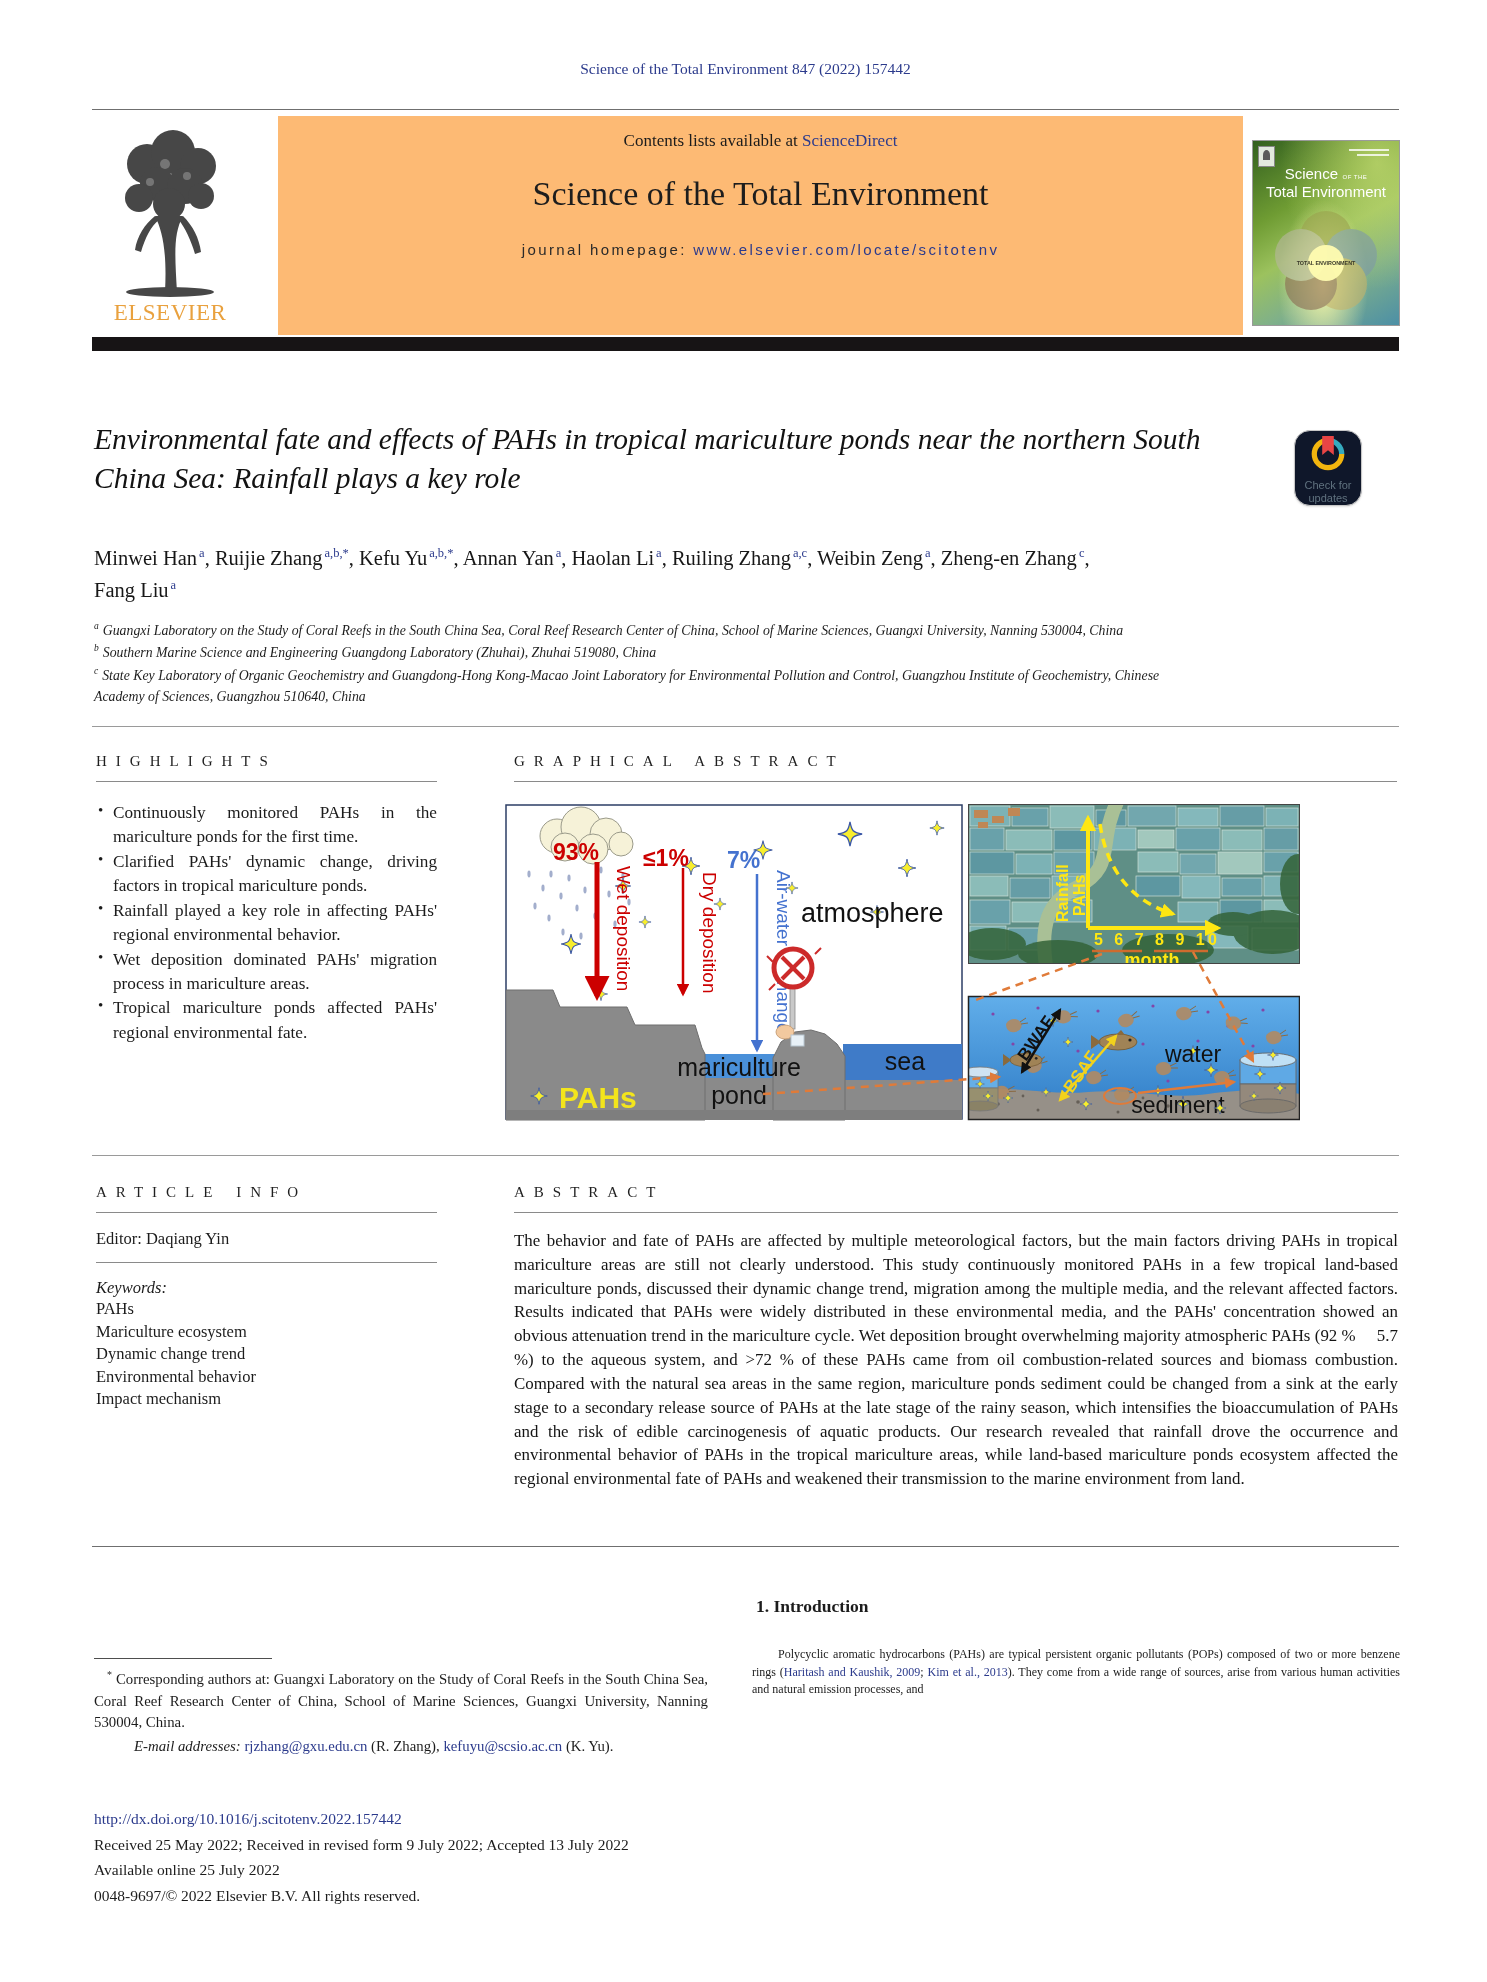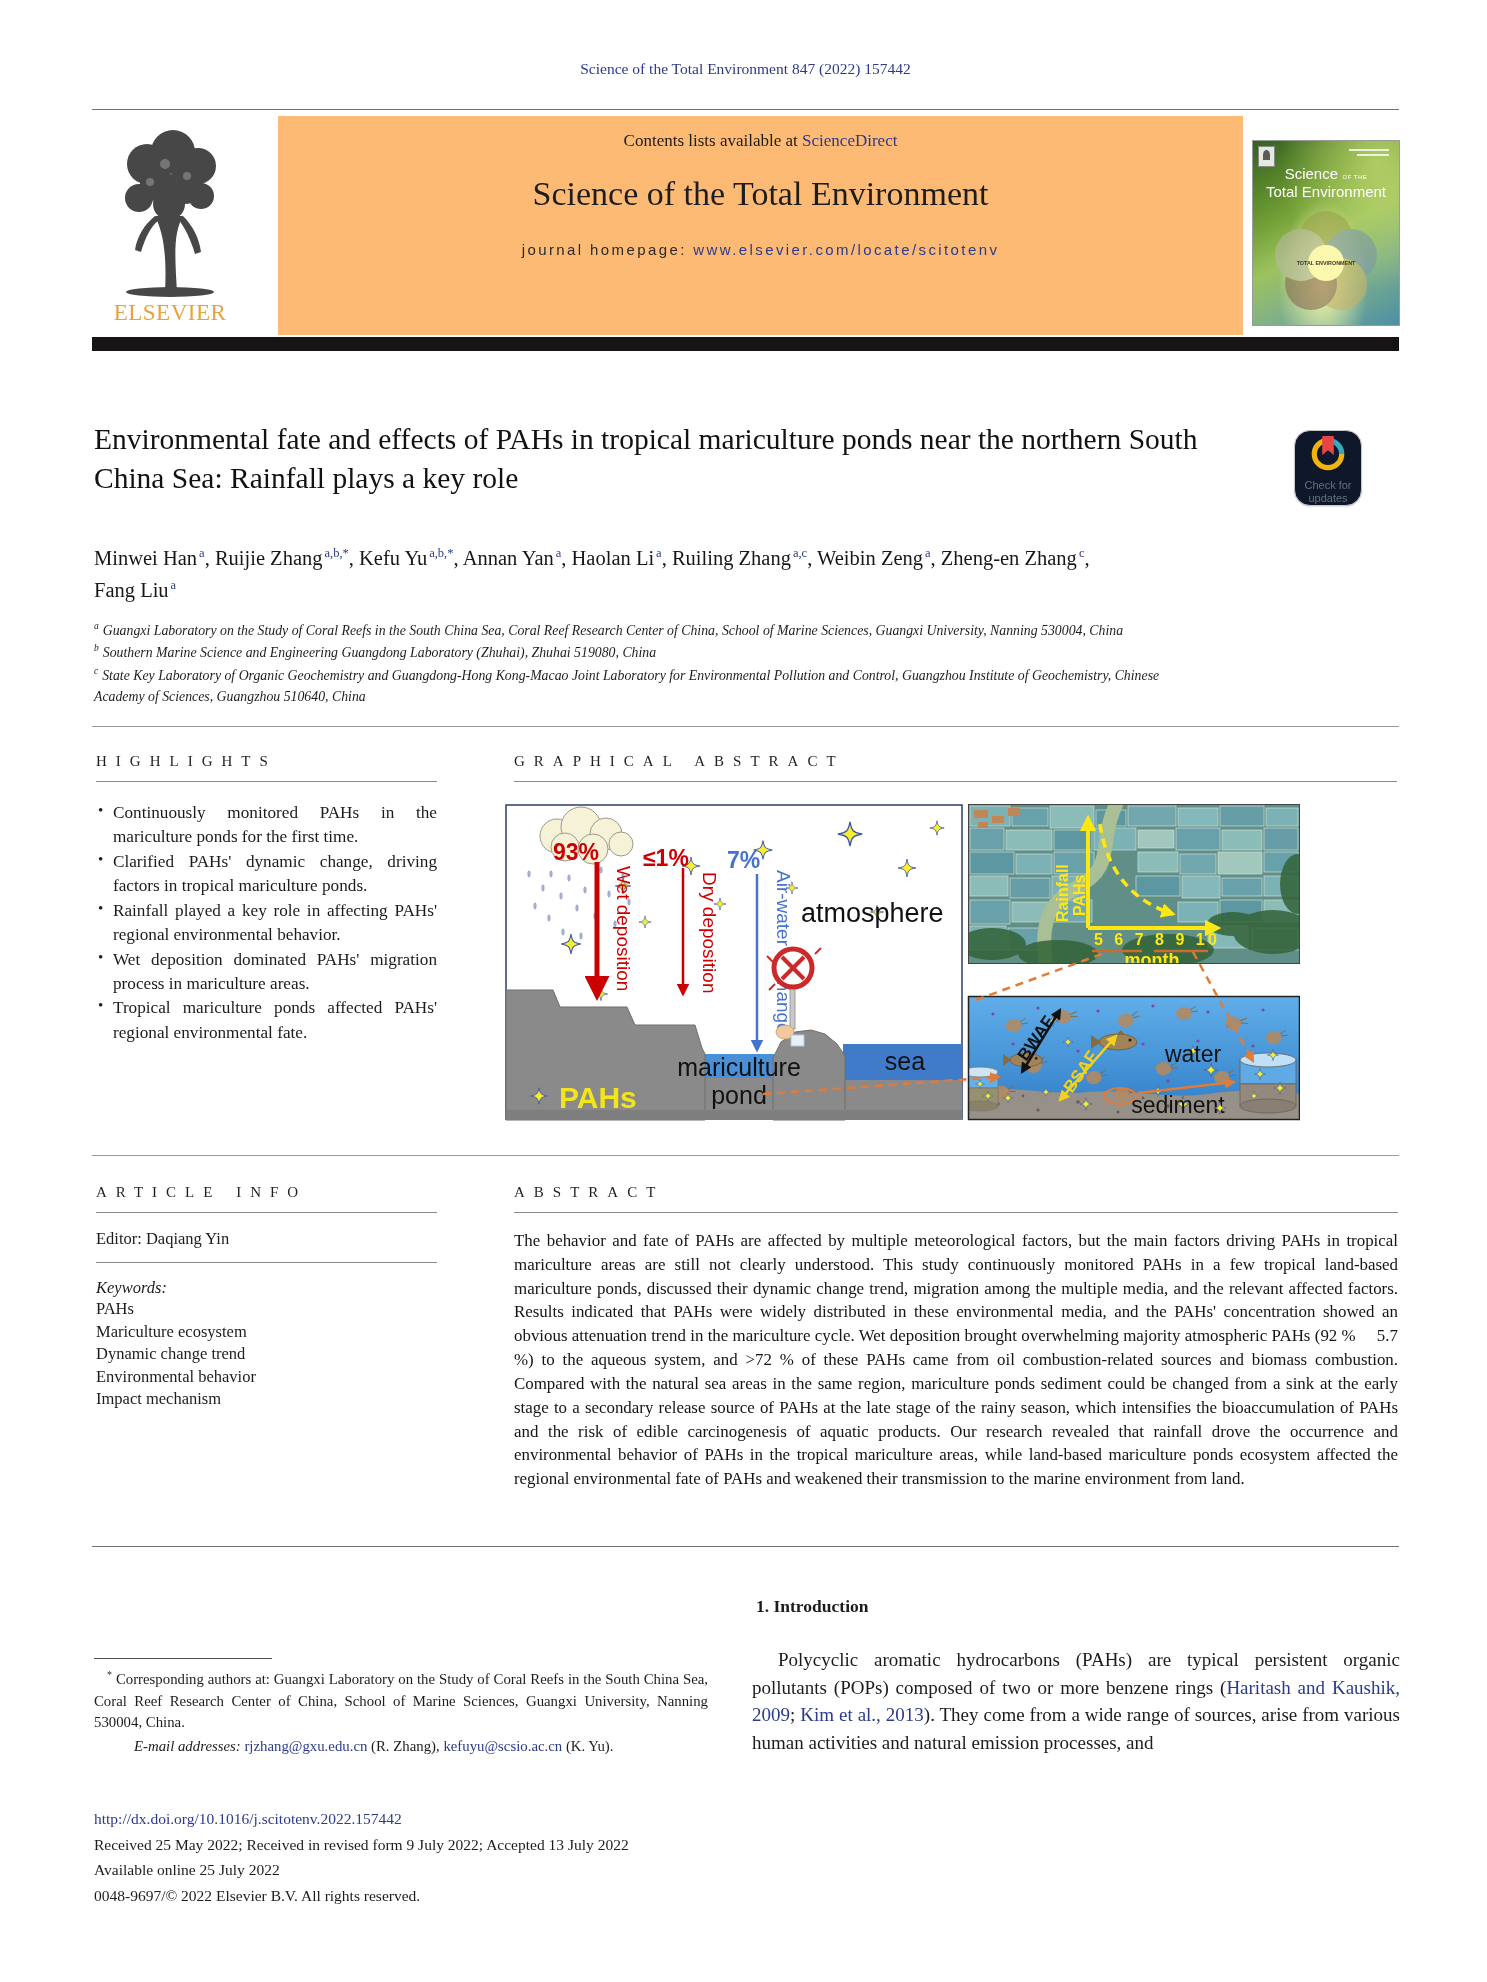--- a/index.html
+++ b/index.html
@@ -26,21 +26,21 @@
   .cover-title{position:absolute;left:0;top:24px;width:100%;text-align:center;color:#fff;
      font-family:"Liberation Sans",sans-serif;line-height:1.12;}
   .cover-title .l1{font-size:15px;} .cover-title .ofthe{font-size:6px;letter-spacing:.5px;}
   .cover-title .l2{font-size:15px;}
   .cover-elslogo{position:absolute;left:5px;top:5px;width:15px;height:19px;background:rgba(255,255,255,.85);
      border:.5px solid #888;}
   .cover-elslogo:after{content:"";position:absolute;left:4px;top:3px;width:7px;height:10px;border-radius:50% 50% 0 0;background:#5a5a5a;}
   .cover-lines b{position:absolute;height:2px;background:rgba(255,255,255,.8);}
   .black-bar{left:92px;top:337px;width:1307px;height:14px;background:#171415;}
   
-  .title{left:94px;top:420px;width:1165px;margin:0;font-size:29.5px;font-weight:normal;color:#121212;line-height:1.33;}
+  .title{left:94px;top:420px;width:1165px;margin:0;font-size:29.5px;font-weight:normal;color:#121212;line-height:1.33;font-style:italic;}
   .badge{left:1294px;top:430px;width:66px;height:74px;border:1px solid #c7c7c7;border-radius:16px;background:#0f172a;
      text-align:center;box-shadow:0 1px 2px rgba(0,0,0,.12);}
   .badge-text{font-family:"Liberation Sans",sans-serif;font-size:11px;color:#60727f;line-height:1.15;margin-top:2px;}
   .authors{left:94px;top:543px;width:1030px;font-size:20.5px;line-height:1.55;color:#171717;}
   .authors .sup{font-size:12.5px;color:#2b3a8c;vertical-align:super;margin-left:2px;}
   .affils{left:94px;top:619px;width:1115px;font-size:13.8px;font-style:italic;line-height:1.58;color:#1d1d1d;}
   .affil sup{font-size:9.5px;font-style:italic;margin-right:4px;}
   .affil-rule{top:726px;left:92px;width:1307px;border-top:1px solid #9a9a9a;}
   
   .sec-head{font-size:15px;letter-spacing:9px;word-spacing:2px;color:#1f1f1f;}
@@ -56,21 +56,21 @@
   .ai-editor{margin-top:16px;font-size:16.5px;}
   .ai-rule2{border-top:1.2px solid #8a8a8a;margin-top:13px;}
   .kw-label{margin-top:15px;font-size:16.5px;font-style:italic;}
   .kw{font-size:16.5px;line-height:1.37;}
   .ab-col{left:514px;top:1184px;width:884px;}
   .ab-text{margin-top:16px;font-size:16.9px;line-height:1.41;text-align:justify;color:#141414;}
   .ab-rule{top:1546px;left:92px;width:1307px;border-top:1.5px solid #6f6f6f;}
   
   .intro-col{left:752px;top:1592px;width:648px;}
   .intro-head{font-size:17.5px;font-weight:bold;margin:4px;}
-  .intro-p{margin-top:29px;font-size:19px;line-height:1.46;text-align:justify;text-indent:26px;}
+  .intro-p{margin-top:29px;font-size:12px;line-height:1.46;text-align:justify;text-indent:26px;}
   .footnote{left:94px;top:1658px;width:614px;font-size:14.8px;line-height:1.47;}
   .fn-rule{width:178px;border-top:1px solid #4e4e4e;margin-bottom:9px;}
   .fn-p{margin:0;text-align:justify;text-indent:13px;}
   .fn-p sup{font-size:10px;}
   .fn-email{margin:2px 0 0 0;text-indent:40px;}
   .footer{left:94px;top:1806px;width:900px;font-size:15.5px;line-height:1.66;}
   svg text{font-family:"Liberation Sans",sans-serif;}
   .star{fill:#f8ee2d;stroke:#3a57a7;stroke-width:1.2px;}
 </style>
 </head>

